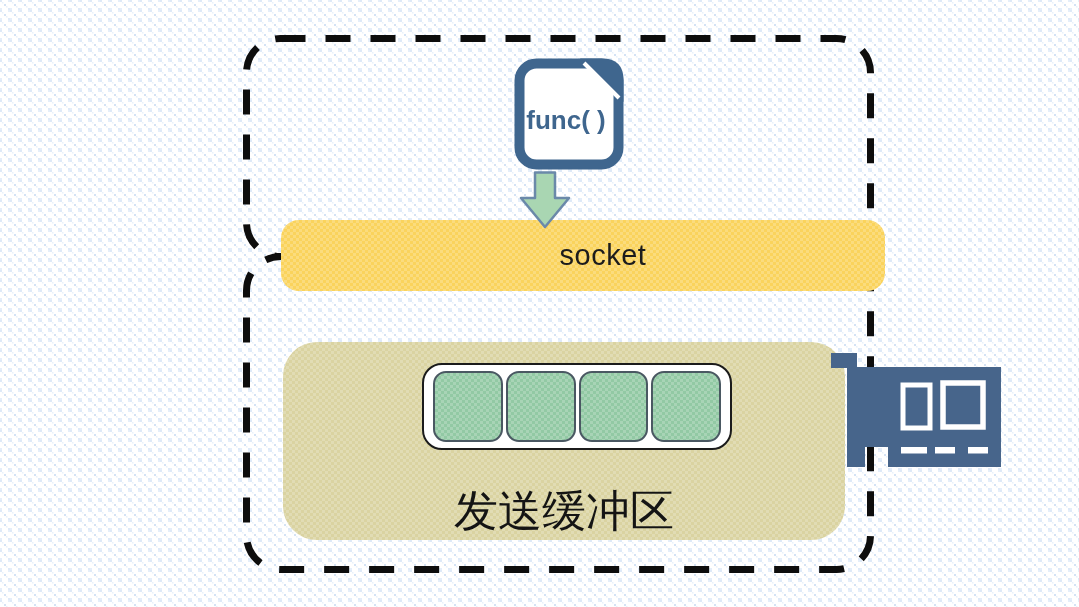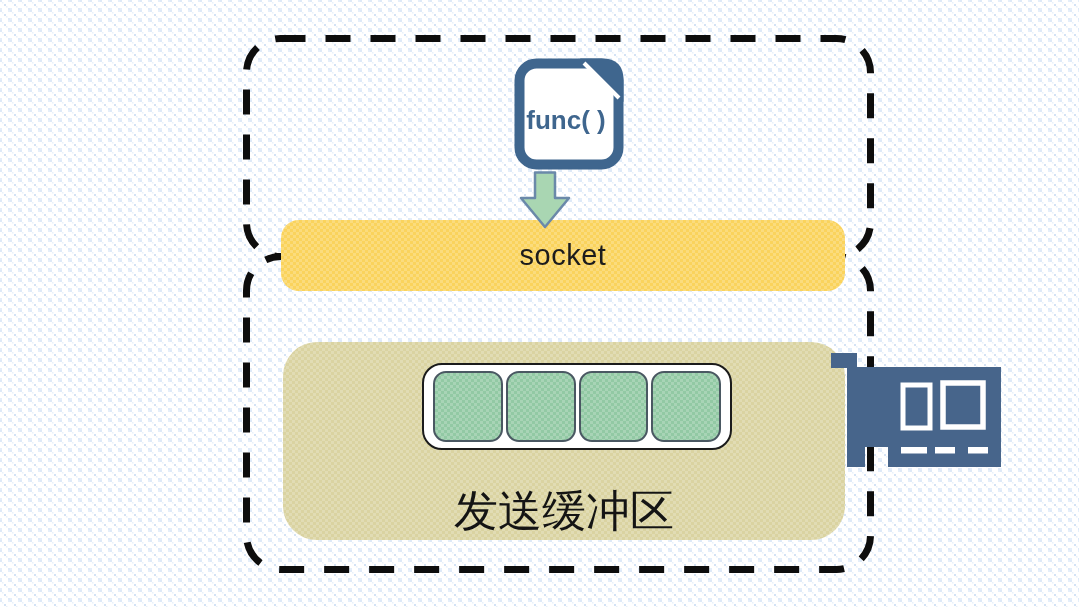--- a/index.html
+++ b/index.html
@@ -12,21 +12,21 @@
   svg.borders{width:1079px;height:607px;z-index:1;}
 
   .texture{
     background-image:repeating-conic-gradient(rgba(255,255,255,0.20) 0% 25%, rgba(255,255,255,0) 25% 50%);
     background-size:6px 6px;
   }
 
   .socket{
     position:absolute;left:281px;top:220px;width:564px;height:71px;
     background-color:#FAD35C;border-radius:18px;z-index:2;
-    display:flex;align-items:center;justify-content:center;
+    display:flex;align-items:center;justify-content:center;padding-left:40px;
   }
   .socket span{font-size:29px;color:#1c1c1c;letter-spacing:0.5px;}
 
   .buffer{
     position:absolute;left:283px;top:342px;width:562px;height:198px;
     background-color:#DAD3A1;border-radius:34px;z-index:2;
   }
 
   .cells-wrap{
     position:absolute;left:422px;top:363px;width:310px;height:87px;

